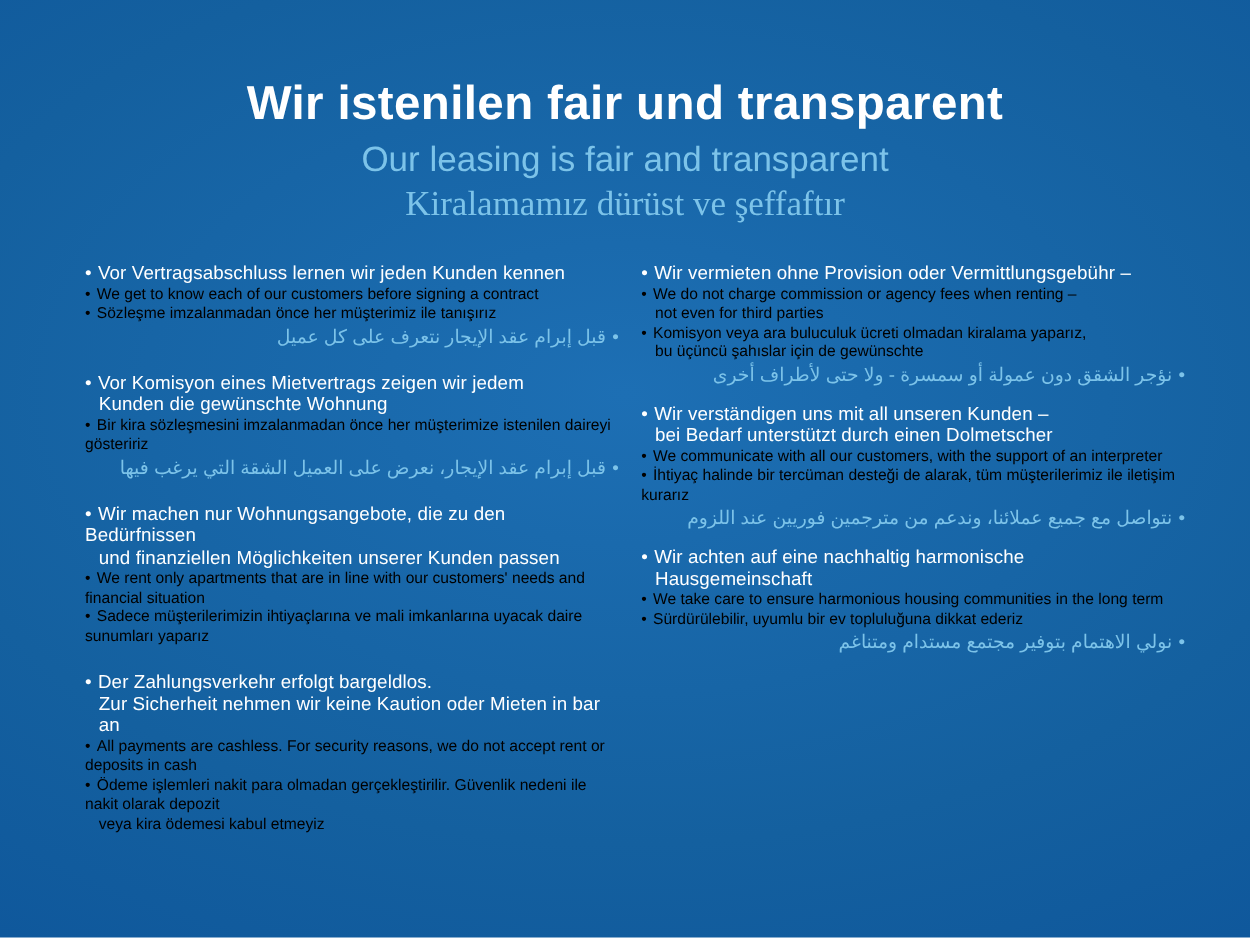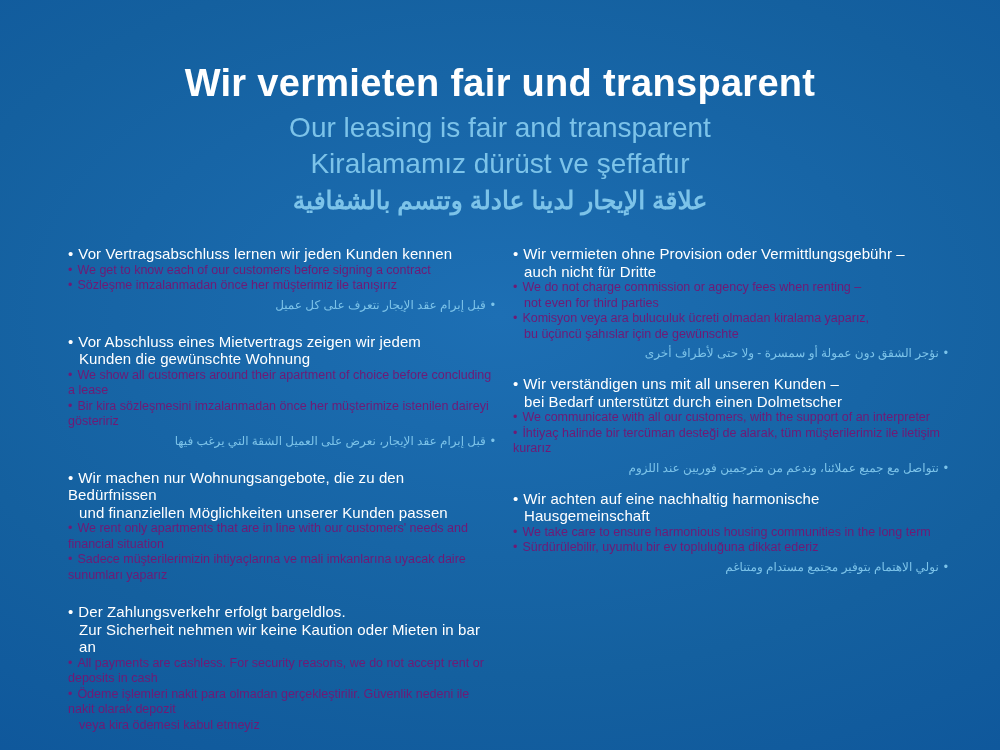--- a/index.html
+++ b/index.html
@@ -20,21 +20,21 @@
     color: #ffffff;
     letter-spacing: 0.3px;
   }
   .title-en, .title-tr {
     margin: 8px 13px 0;
     font-size: 28px;
     line-height: 32px;
     font-weight: 400;
     color: #7cc3e9;
   }
-  .title-tr { margin-top: 4px; }
+  .title-tr { margin-top: 4px; font-family: Liberation Serif, serif; }
   .title-ar {
     margin: 5px 0 0;
     direction: rtl;
     font-size: 25px;
     line-height: 30px;
     font-weight: 700;
     color: #7cc3e9;
   }
   .columns {
     display: flex;
@@ -48,60 +48,58 @@
   .col-right .section { margin-bottom: 14px; }
   .line { margin: 0; }
   .de {
     color: #ffffff;
     font-weight: 400;
     font-size: 15px;
     line-height: 17.5px;
     letter-spacing: 0.1px;
   }
   .sub {
-    color: #701a75;
+    color: #000000;
     font-size: 12.5px;
     line-height: 15.5px;
   }
   .ar {
     color: #7cc3e9;
-    font-size: 12px;
+    font-size: 15px;
     line-height: 16px;
     direction: rtl;
     text-align: right;
     margin-top: 3px;
   }
   .bullet { margin-inline-end: 5px; }
   .cont { padding-inline-start: 11px; }
 </style>
 </head>
 <body>
 
 <header class="header">
-  <h1 class="title-de">Wir vermieten fair und transparent</h1>
+  <h1 class="title-de">Wir istenilen fair und transparent</h1>
   <p class="title-en">Our leasing is fair and transparent</p>
   <p class="title-tr">Kiralamamız dürüst ve şeffaftır</p>
-  <p class="title-ar" dir="rtl">علاقة الإيجار لدينا عادلة وتتسم بالشفافية</p>
 </header>
 
 <main class="columns">
 
   <div class="col-left">
 
     <section class="section">
       <p class="line de"><span class="bullet">•</span><span>Vor Vertragsabschluss lernen wir jeden Kunden kennen</span></p>
       <p class="line sub"><span class="bullet">•</span><span>We get to know each of our customers before signing a contract</span></p>
       <p class="line sub"><span class="bullet">•</span><span>Sözleşme imzalanmadan önce her müşterimiz ile tanışırız</span></p>
       <p class="line ar" dir="rtl"><span class="bullet">•</span><span>قبل إبرام عقد الإيجار نتعرف على كل عميل</span></p>
     </section>
 
     <section class="section">
-      <p class="line de"><span class="bullet">•</span><span>Vor Abschluss eines Mietvertrags zeigen wir jedem</span></p>
+      <p class="line de"><span class="bullet">•</span><span>Vor Komisyon eines Mietvertrags zeigen wir jedem</span></p>
       <p class="line de cont"><span>Kunden die gewünschte Wohnung</span></p>
-      <p class="line sub"><span class="bullet">•</span><span>We show all customers around their apartment of choice before concluding a lease</span></p>
       <p class="line sub"><span class="bullet">•</span><span>Bir kira sözleşmesini imzalanmadan önce her müşterimize istenilen daireyi gösteririz</span></p>
       <p class="line ar" dir="rtl"><span class="bullet">•</span><span>قبل إبرام عقد الإيجار، نعرض على العميل الشقة التي يرغب فيها</span></p>
     </section>
 
     <section class="section">
       <p class="line de"><span class="bullet">•</span><span>Wir machen nur Wohnungsangebote, die zu den Bedürfnissen</span></p>
       <p class="line de cont"><span>und finanziellen Möglichkeiten unserer Kunden passen</span></p>
       <p class="line sub"><span class="bullet">•</span><span>We rent only apartments that are in line with our customers' needs and financial situation</span></p>
       <p class="line sub"><span class="bullet">•</span><span>Sadece müşterilerimizin ihtiyaçlarına ve mali imkanlarına uyacak daire sunumları yaparız</span></p>
     </section>
@@ -114,21 +112,20 @@
       <p class="line sub cont"><span>veya kira ödemesi kabul etmeyiz</span></p>
 
     </section>
 
   </div>
 
   <div class="col-right">
 
     <section class="section">
       <p class="line de"><span class="bullet">•</span><span>Wir vermieten ohne Provision oder Vermittlungsgebühr –</span></p>
-      <p class="line de cont"><span>auch nicht für Dritte</span></p>
       <p class="line sub"><span class="bullet">•</span><span>We do not charge commission or agency fees when renting –</span></p>
       <p class="line sub cont"><span>not even for third parties</span></p>
       <p class="line sub"><span class="bullet">•</span><span>Komisyon veya ara buluculuk ücreti olmadan kiralama yaparız,</span></p>
       <p class="line sub cont"><span>bu üçüncü şahıslar için de gewünschte</span></p>
       <p class="line ar" dir="rtl"><span class="bullet">•</span><span>نؤجر الشقق دون عمولة أو سمسرة - ولا حتى لأطراف أخرى</span></p>
     </section>
 
     <section class="section">
       <p class="line de"><span class="bullet">•</span><span>Wir verständigen uns mit all unseren Kunden –</span></p>
       <p class="line de cont"><span>bei Bedarf unterstützt durch einen Dolmetscher</span></p>

